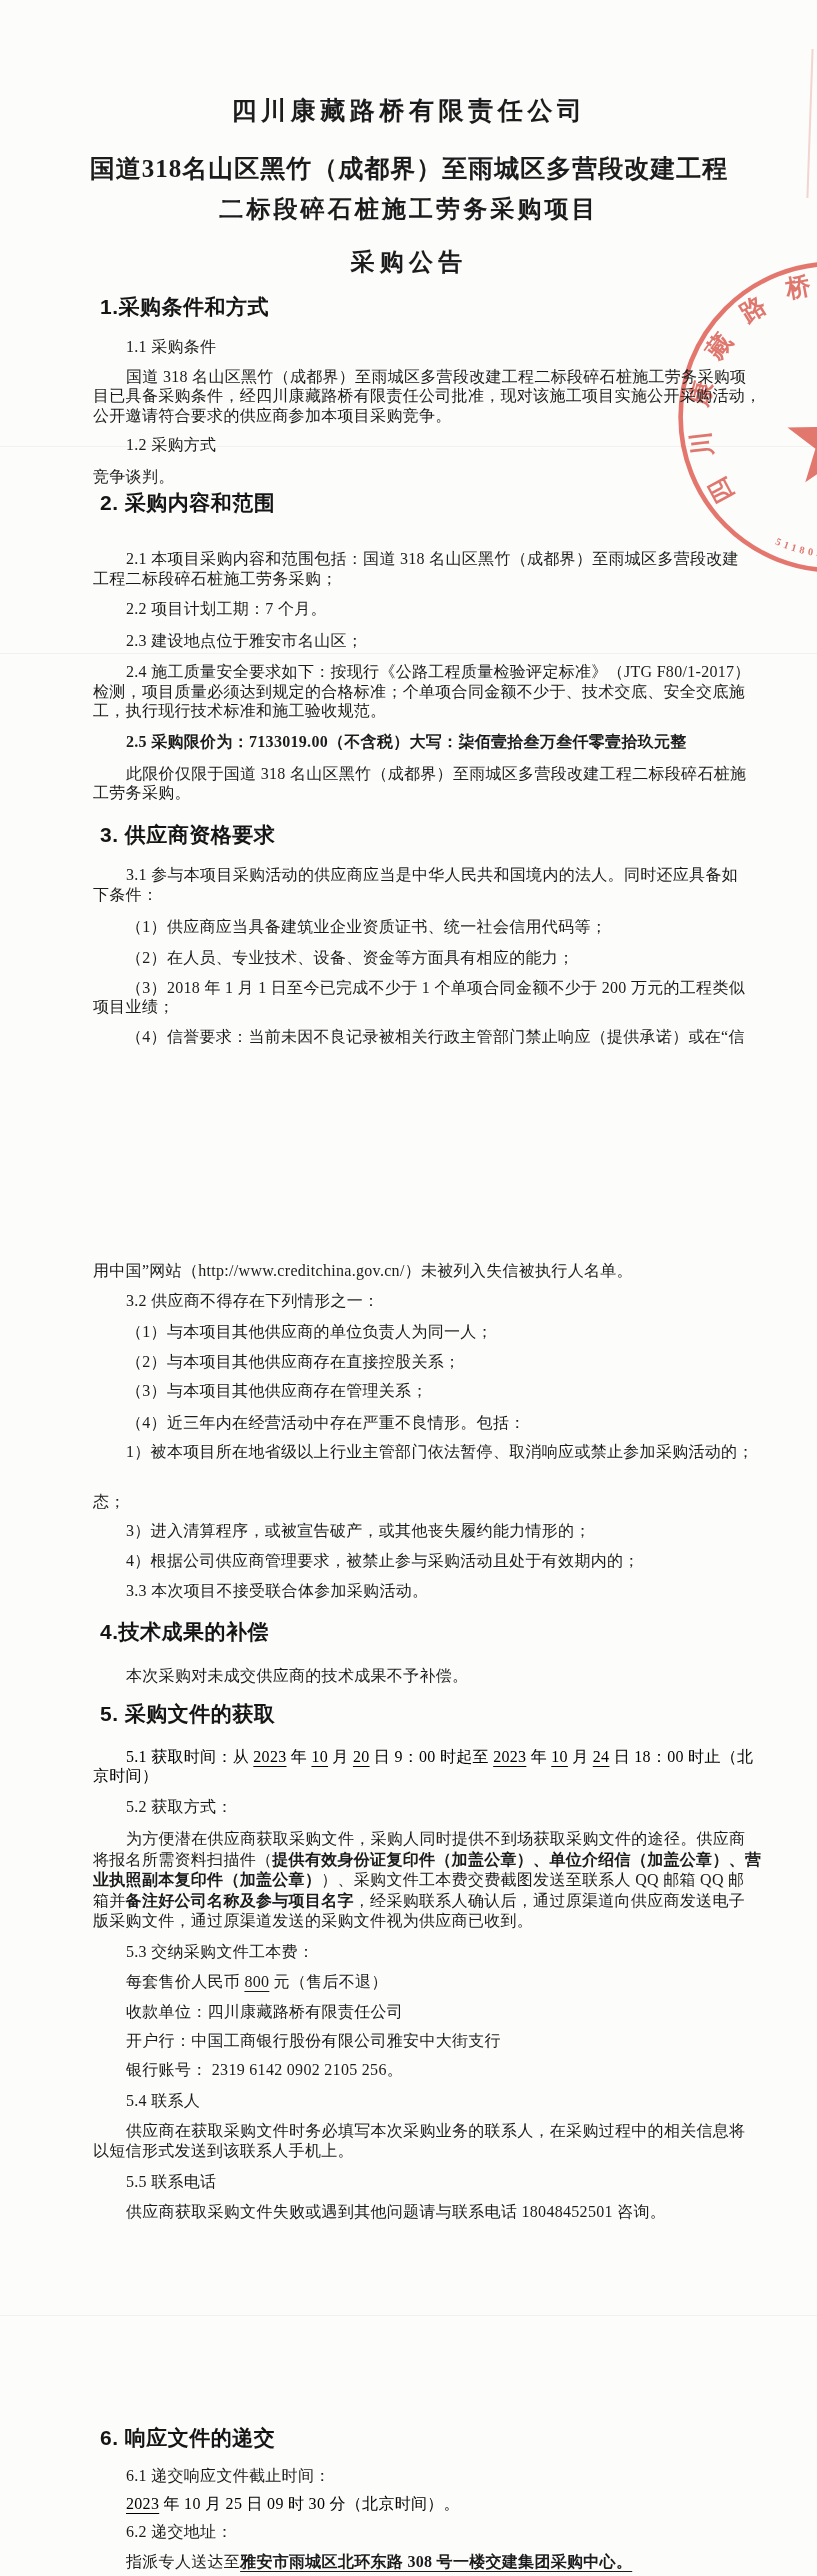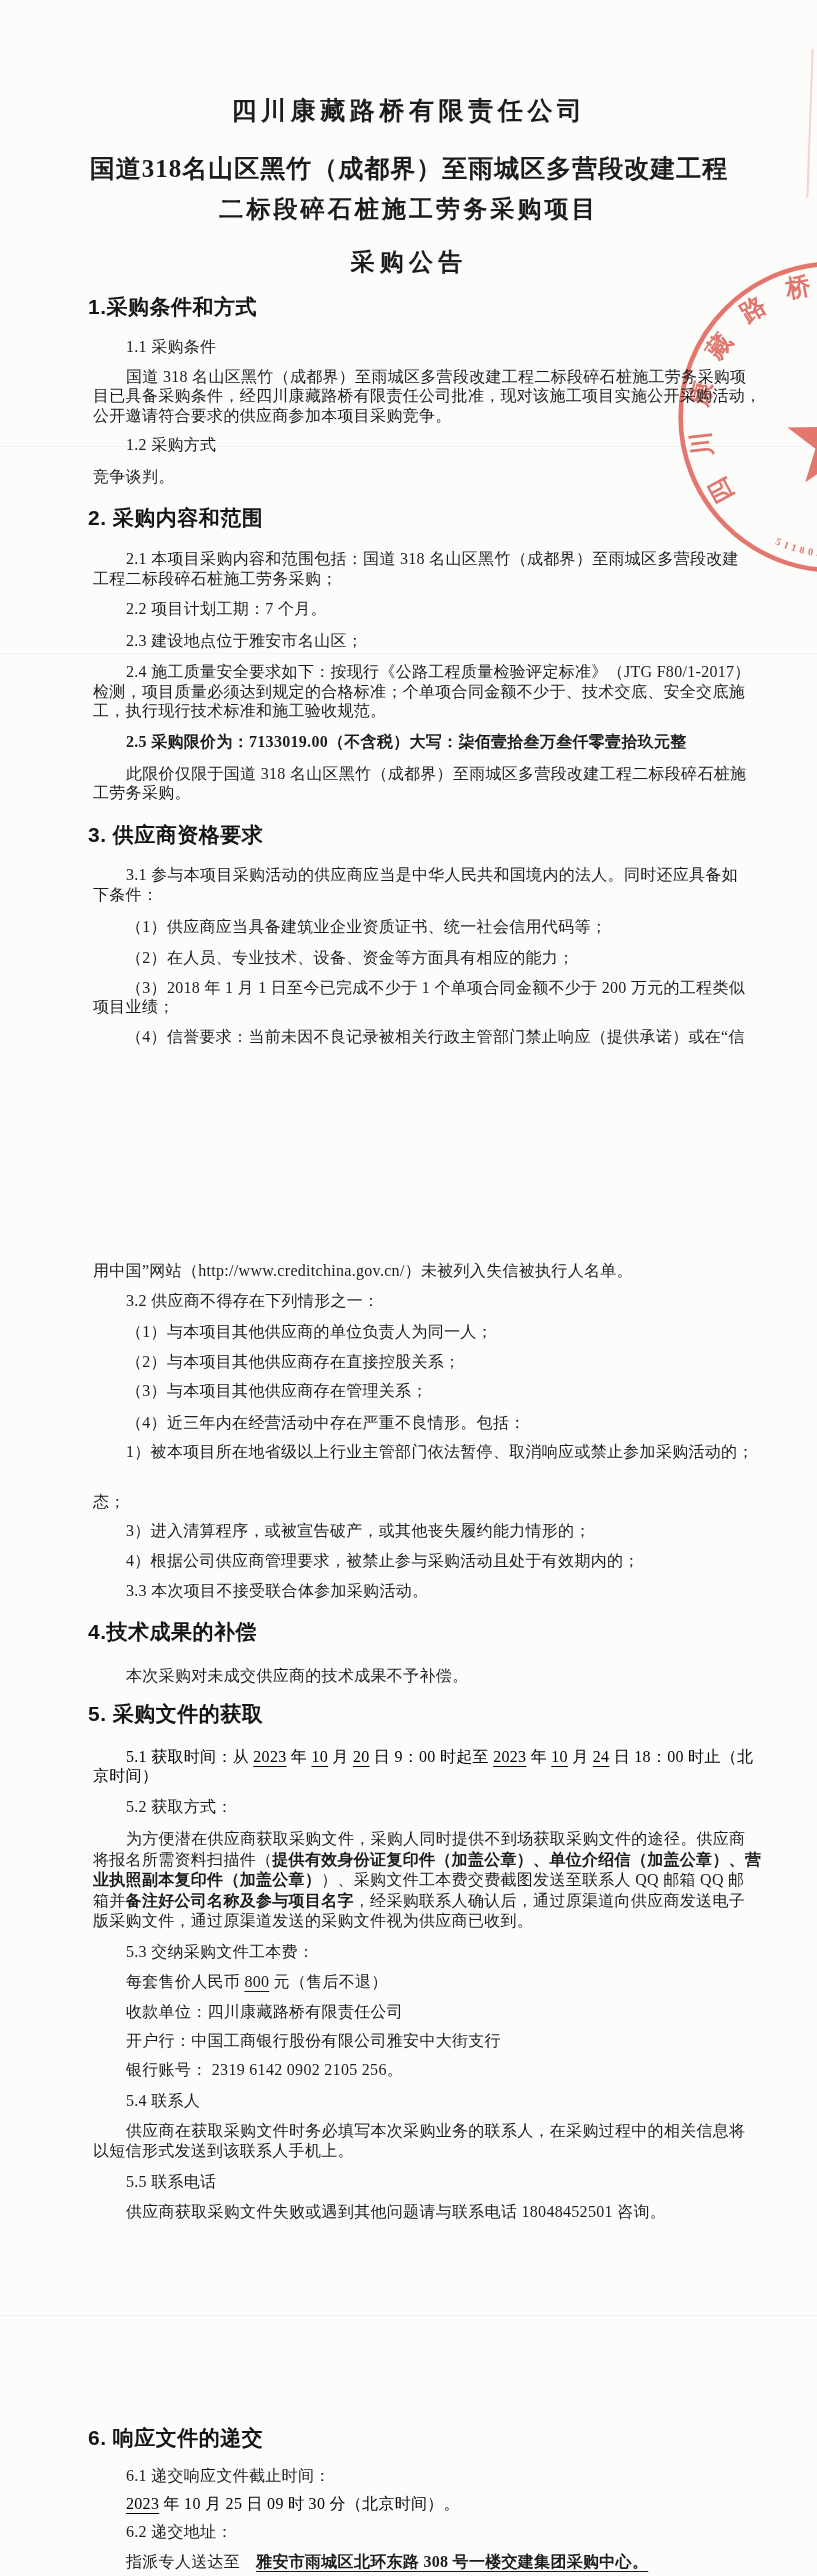--- a/index.html
+++ b/index.html
@@ -4,26 +4,26 @@
 <style>
   html,body{margin:0;padding:0;background:#e8e8e8;}
   .page{
     position:relative;width:818px;height:3470px;margin:0 auto;
     background:#fcfcfb;overflow:hidden;
     font-family:"Liberation Serif","DejaVu Serif",serif;
     color:#1c1c1c;
   }
   .ln{position:absolute;white-space:nowrap;line-height:1;}
   .bd{font-size:16px;letter-spacing:0.3px;}
-  .hd{font-family:"Liberation Sans","DejaVu Sans",sans-serif;font-weight:700;font-size:21px;color:#151515;letter-spacing:0.5px;}
+  .hd{font-family:"Liberation Sans","DejaVu Sans",sans-serif;font-weight:700;font-size:21px;color:#151515;letter-spacing:0.5px;margin-left:12px;}
   .ttl{font-weight:700;width:818px;left:0;text-align:center;}
   .red{color:#000000;}
   .u{text-decoration:underline;text-underline-offset:3.6px;text-decoration-thickness:1px;}
   .b{font-weight:700;}
-  .bu{font-weight:700;text-decoration:underline;text-underline-offset:3.6px;text-decoration-thickness:1px;margin-left:16px;}
+  .bu{font-weight:700;text-decoration:underline;text-underline-offset:3.6px;text-decoration-thickness:1px;}
   .artifact{position:absolute;left:0;width:100%;height:0.5px;background:#444;opacity:.06;}
   .stamp{position:absolute;}
   .seal-ring{fill:none;stroke:#dd574c;}
   .seal-txt{fill:#d8564b;font-family:"Liberation Serif","DejaVu Serif",serif;font-weight:700;}
   .seal-star{fill:#dc564c;}
   .edge-line{position:absolute;background:#dd6a5f;opacity:.28;}
 </style>
 </head>
 <body>
 
@@ -54,21 +54,21 @@
   <div class="ln ttl" style="top:250px;font-size:24px;letter-spacing:5.2px">采购公告</div>
 
   <div class="ln hd" style="top:296px;left:88px">1.采购条件和方式</div>
   <div class="ln bd" style="top:339px;left:126px">1.1 采购条件</div>
   <div class="ln bd" style="top:369px;left:126px">国道 318 名山区黑竹（成都界）至雨城区多营段改建工程二标段碎石桩施工劳务采购项</div>
   <div class="ln bd" style="top:388px;left:93px">目已具备采购条件，经四川康藏路桥有限责任公司批准，现对该施工项目实施公开采购活动，</div>
   <div class="ln bd" style="top:408px;left:93px">公开邀请符合要求的供应商参加本项目采购竞争。</div>
   <div class="ln bd" style="top:437px;left:126px">1.2 采购方式</div>
   <div class="ln bd" style="top:469px;left:93px">竞争谈判。</div>
 
-  <div class="ln hd" style="top:507px;left:88px">2. 采购内容和范围</div>
+  <div class="ln hd" style="top:492px;left:88px">2. 采购内容和范围</div>
   <div class="ln bd" style="top:551px;left:126px">2.1 本项目采购内容和范围包括：国道 318 名山区黑竹（成都界）至雨城区多营段改建</div>
   <div class="ln bd" style="top:571px;left:93px">工程二标段碎石桩施工劳务采购；</div>
   <div class="ln bd" style="top:601px;left:126px">2.2 项目计划工期：7 个月。</div>
   <div class="ln bd" style="top:633px;left:126px">2.3 建设地点位于雅安市名山区；</div>
   <div class="ln bd" style="top:664px;left:126px">2.4 施工质量安全要求如下：按现行《公路工程质量检验评定标准》（JTG F80/1-2017）</div>
   <div class="ln bd" style="top:684px;left:93px">检测，项目质量必须达到规定的合格标准；个单项合同金额不少于、技术交底、安全交底施</div>
   <div class="ln bd" style="top:703px;left:93px">工，执行现行技术标准和施工验收规范。</div>
   <div class="ln bd b" style="top:734px;left:126px">2.5 采购限价为：7133019.00（不含税）大写：柒佰壹拾叁万叁仟零壹拾玖元整</div>
   <div class="ln bd" style="top:766px;left:126px">此限价仅限于国道 318 名山区黑竹（成都界）至雨城区多营段改建工程二标段碎石桩施</div>
   <div class="ln bd" style="top:785px;left:93px">工劳务采购。</div>

